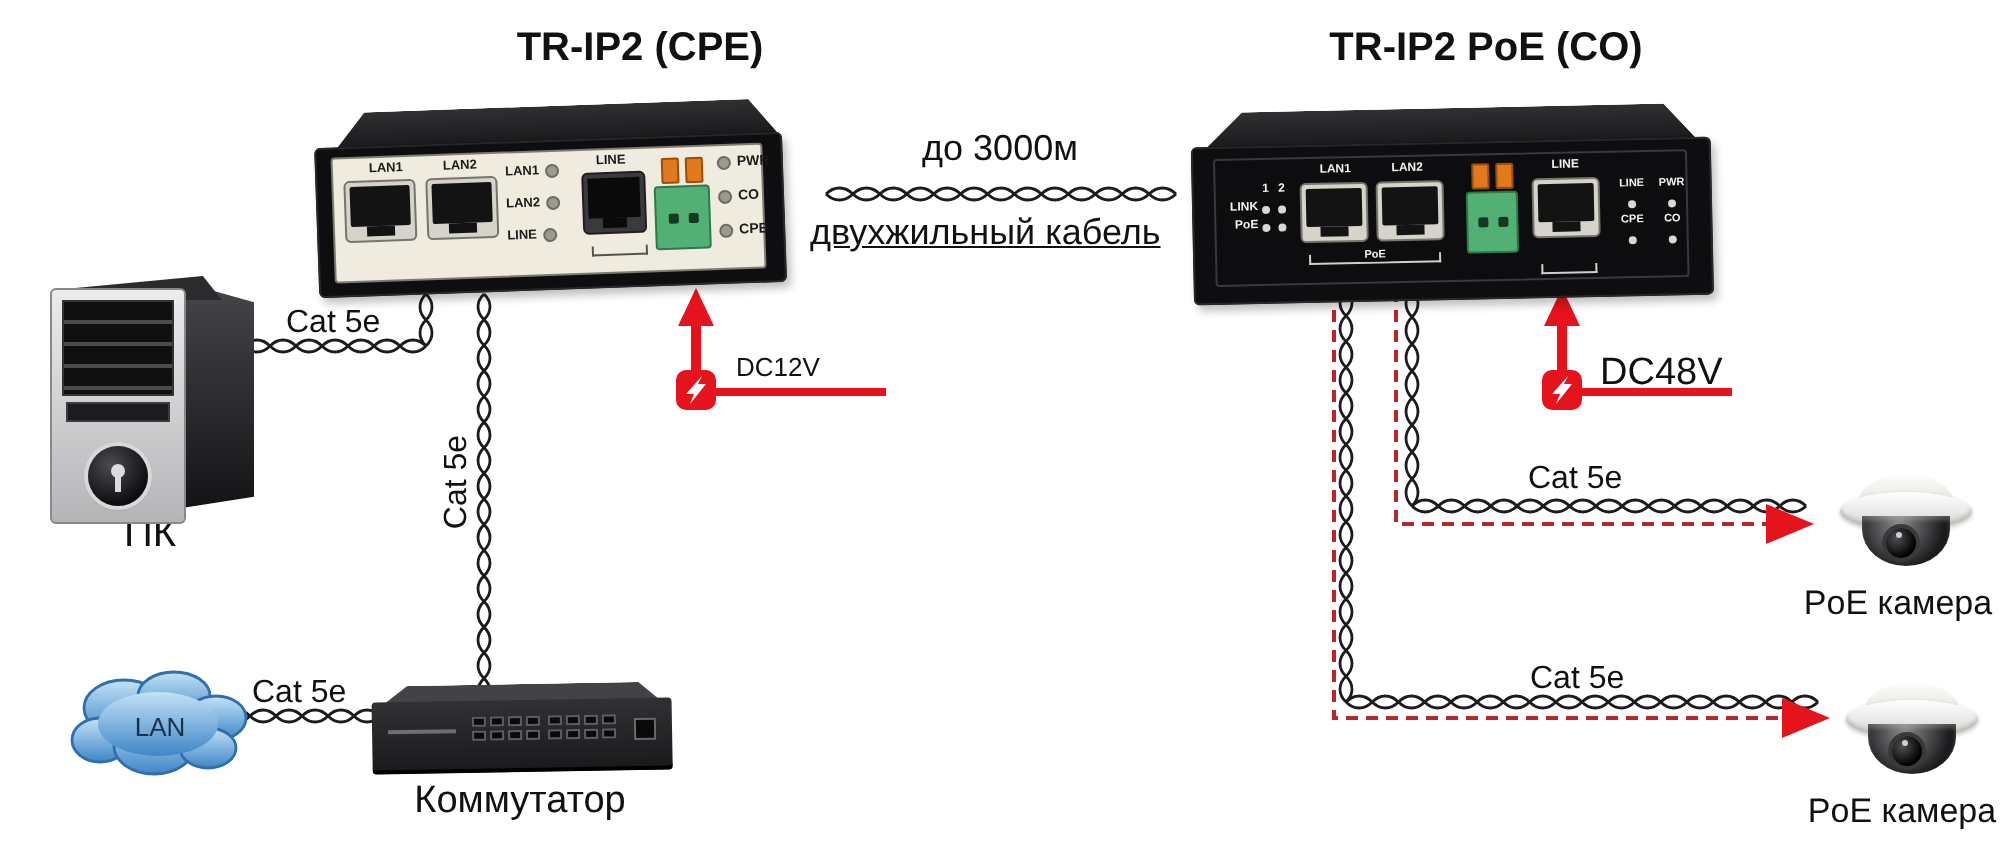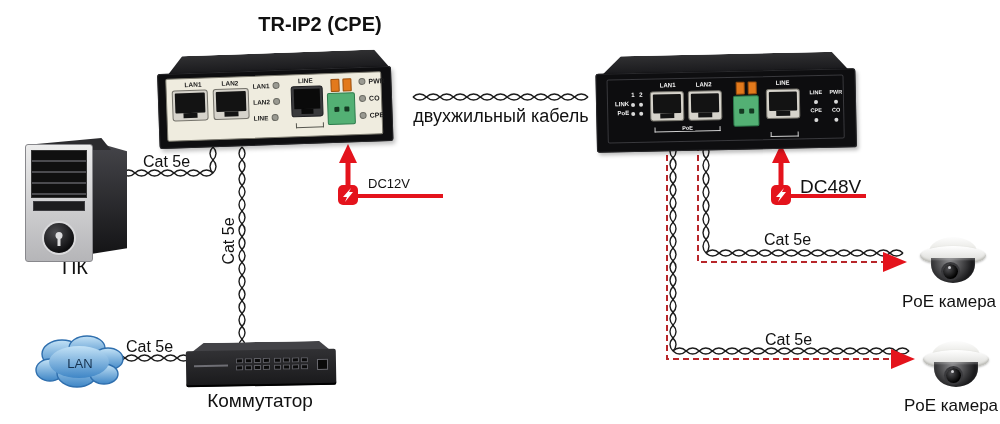--- a/index.html
+++ b/index.html
@@ -128,21 +128,23 @@
     <g>
       <line x1="781" y1="188" x2="781" y2="161" stroke="#e4131c" stroke-width="5"></line>
       <polygon points="772,163 790,163 781,144" fill="#e4131c"></polygon>
       <line x1="789" y1="196" x2="866" y2="196" stroke="#e4131c" stroke-width="4"></line>
       <rect x="771" y="185" width="20" height="20" rx="5" fill="#e4131c"></rect>
       <polygon points="784,188 776,197 780,197 778,202 786,192 782,192" fill="#fff"></polygon>
     </g>
   </svg>
 
   <div class="lbl title" style="left:210px;top:13px;width:220px;">TR-IP2 (CPE)</div>
-  <div class="lbl" style="left:405px;top:106px;width:192px;text-align:center;font-size:18px;">двухжильный кабель</div>
+  <div class="lbl title" style="left:628px;top:13px;width:230px;">TR-IP2 PoE (CO)</div>
+  <div class="lbl" style="left:420px;top:64px;width:160px;text-align:center;font-size:18px;">до 3000м</div>
+  <div class="lbl" style="left:405px;top:106px;width:192px;text-align:left;font-size:18px;text-decoration:underline;">двухжильный кабель</div>
   <div class="lbl" style="left:368px;top:176px;font-size:13px;">DC12V</div>
   <div class="lbl" style="left:800px;top:176px;font-size:19px;">DC48V</div>
   <div class="lbl cat5" style="left:143px;top:153px;">Cat 5e</div>
   <div class="lbl cat5" style="left:194px;top:232px;width:70px;text-align:center;transform:rotate(-90deg);">Cat 5e</div>
   <div class="lbl cat5" style="left:126px;top:338px;">Cat 5e</div>
   <div class="lbl cat5" style="left:764px;top:231px;">Cat 5e</div>
   <div class="lbl cat5" style="left:765px;top:331px;">Cat 5e</div>
   <div class="lbl" style="left:45px;top:256px;width:60px;text-align:center;font-size:20px;">ПК</div>
   <div class="lbl" style="left:200px;top:390px;width:120px;text-align:center;font-size:19px;">Коммутатор</div>
   <div class="lbl" style="left:899px;top:292px;width:100px;text-align:center;font-size:17px;">PoE камера</div>

